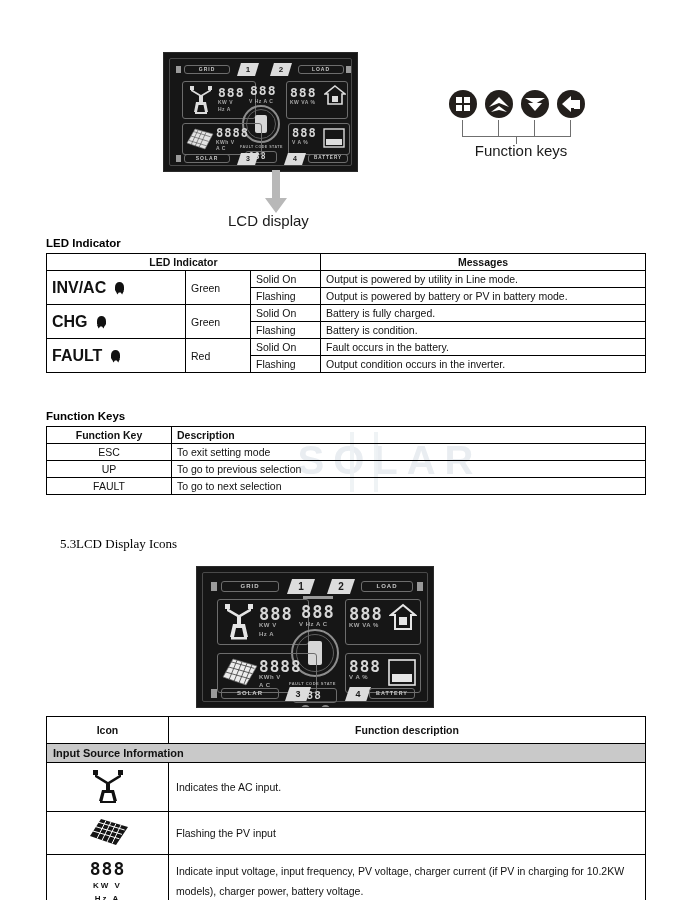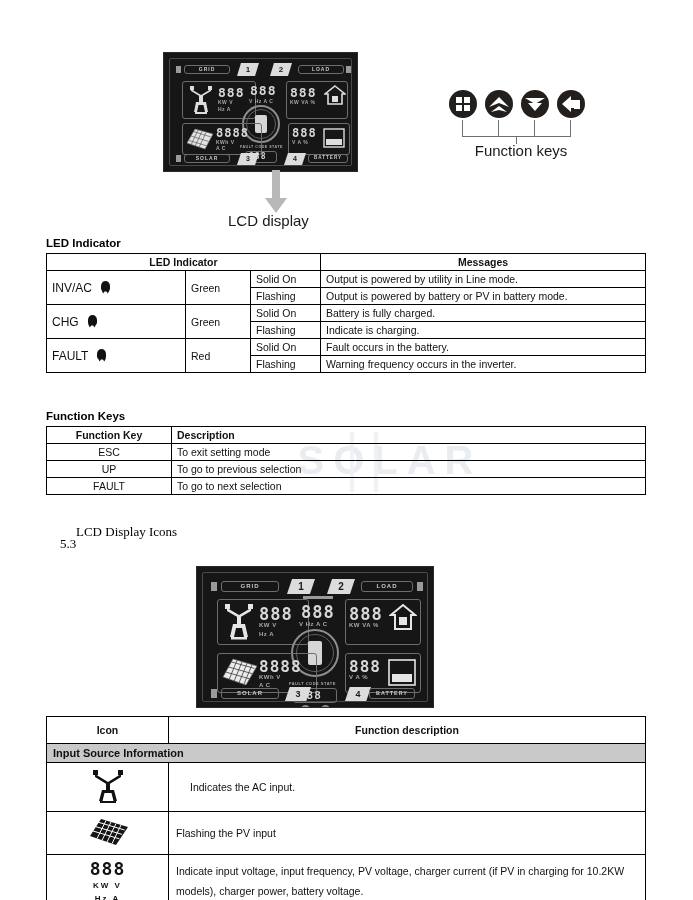--- a/index.html
+++ b/index.html
@@ -121,21 +121,21 @@
   }
   .th-c { font-weight:bold; text-align:center; }
   .th-l { font-weight:bold; text-align:left; }
   .c { text-align:center; }
   .gray-row td { background:#c9c9c9; font-weight:bold; }
 
   #tbl-led { left:46px; top:253px; width:600px; }
   #tbl-fk  { left:46px; top:426px; width:600px; }
   #tbl-icon{ left:46px; top:716px; width:600px; }
 
-  .led-name { font-weight:normal; font-size:12px; }
+  .led-name { font-weight:bold; font-size:16px; }
   .bell {
     display:inline-block; width:11px; height:13px; margin-left:8px;
     vertical-align:-2px; position:relative;
   }
   .bell::before {
     content:""; position:absolute; left:1px; top:0; width:9px; height:10px;
     background:#111; border-radius:50% 50% 24% 24%;
   }
   .bell::after {
     content:""; position:absolute; left:1.5px; top:9.5px; width:8px; height:3.5px;
@@ -329,34 +329,34 @@
   <tr>
     <td rowspan="2">
       <span class="led-name">CHG</span><span class="bell"></span>
     </td>
     <td rowspan="2">Green</td>
     <td>Solid On</td>
     <td>Battery is fully charged.</td>
   </tr>
   <tr>
     <td>Flashing</td>
-    <td>Indicate is charging.</td>
+    <td>Battery is condition.</td>
   </tr>
 
   <tr>
     <td rowspan="2">
       <span class="led-name">FAULT</span><span class="bell"></span>
     </td>
     <td rowspan="2">Red</td>
     <td>Solid On</td>
     <td>Fault occurs in the battery.</td>
   </tr>
   <tr>
     <td>Flashing</td>
-    <td>Warning frequency occurs in the inverter.</td>
+    <td>Output condition occurs in the inverter.</td>
   </tr>
 </tbody>
   </table>
 
 <div class="sec-head" style="left:46px;top:410px;">Function Keys</div>
 
 <table id="tbl-fk">
   <colgroup>
       <col style="width:125px">
       <col>
@@ -375,21 +375,21 @@
     <td>To go to previous selection</td>
   </tr>
   <tr>
     <td class="c">FAULT</td>
     <td>To go to next selection</td>
   </tr>
 </tbody>
   </table>
 
 <div class="sec-num" style="left:60px;top:536px;">5.3</div>
-<div class="sec-num" style="left:76px;top:524px;">LCD Display Icons</div>
+<div class="sec-num" style="left:76px;top:536px;">LCD Display Icons</div>
 
 <div class="lcd-photo" id="lcd-bottom">
   <div class="lcd-inner"></div>
 
   <div class="lcd-bar" style="left:14px;top:15px;width:6px;height:9px;"></div>
   <div class="lcd-box" style="left:24px;top:14px;width:58px;height:11px;"></div>
   <div class="lcd-label" style="left:24px;top:16px;width:58px;font-size:6px;">GRID</div>
   <div class="lcd-badge" style="left:90px;top:12px;width:28px;height:15px;font-size:10px;line-height:15px;">1</div>
 
   <div class="lcd-badge" style="left:130px;top:12px;width:28px;height:15px;font-size:10px;line-height:15px;">2</div>
@@ -490,21 +490,21 @@
               <g fill="#111">
           <path d="M4 5 L17 13 L30 5 L30 8 L17 16 L4 8 Z"></path>
           <path d="M2 1 h5 v5 h-5z M27 1 h5 v5 h-5z"></path>
           <path d="M15 15 h4 v6 h-4z"></path>
           <path d="M11 21 h12 l3 11 h-3.5 l-2 -8 h-7 l-2 8 h-3.5z"></path>
           <path d="M9 32 h16 v2 h-16z"></path>
         </g>
             </svg>
       </span>
     </td>
-    <td style="padding:7px 21px">Indicates the AC input.</td>
+    <td style="padding:7px 7px">Indicates the AC input.</td>
   </tr>
 
   <tr>
     <td class="ic-cell">
       <span class="pv">
         <svg viewBox="0 0 40 28" width="40" height="28">
           <path d="M12 1 L39 9 L27 27 L1 18 Z" fill="#151515"></path>
           <g stroke="#fff" stroke-width="1">
             <path d="M17 2.5 L8 20.6 M22 4 L13 22.3 M27 5.5 L18 24 M32 7 L23 25.6"></path>
             <path d="M9.2 4.2 L35.6 12 M6.6 8.6 L33 16.4 M4 13 L30.4 20.8"></path>

